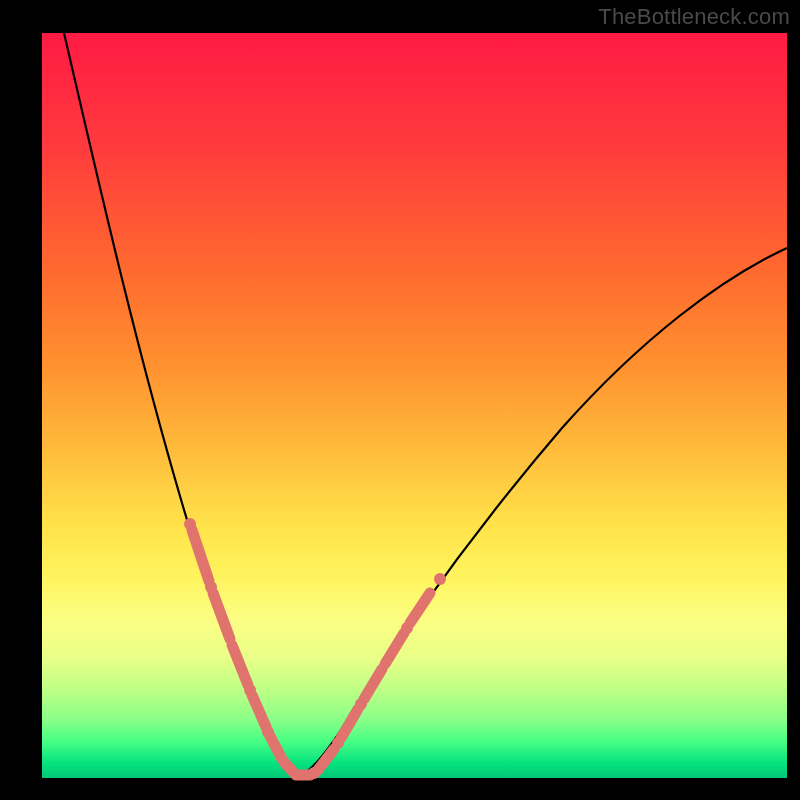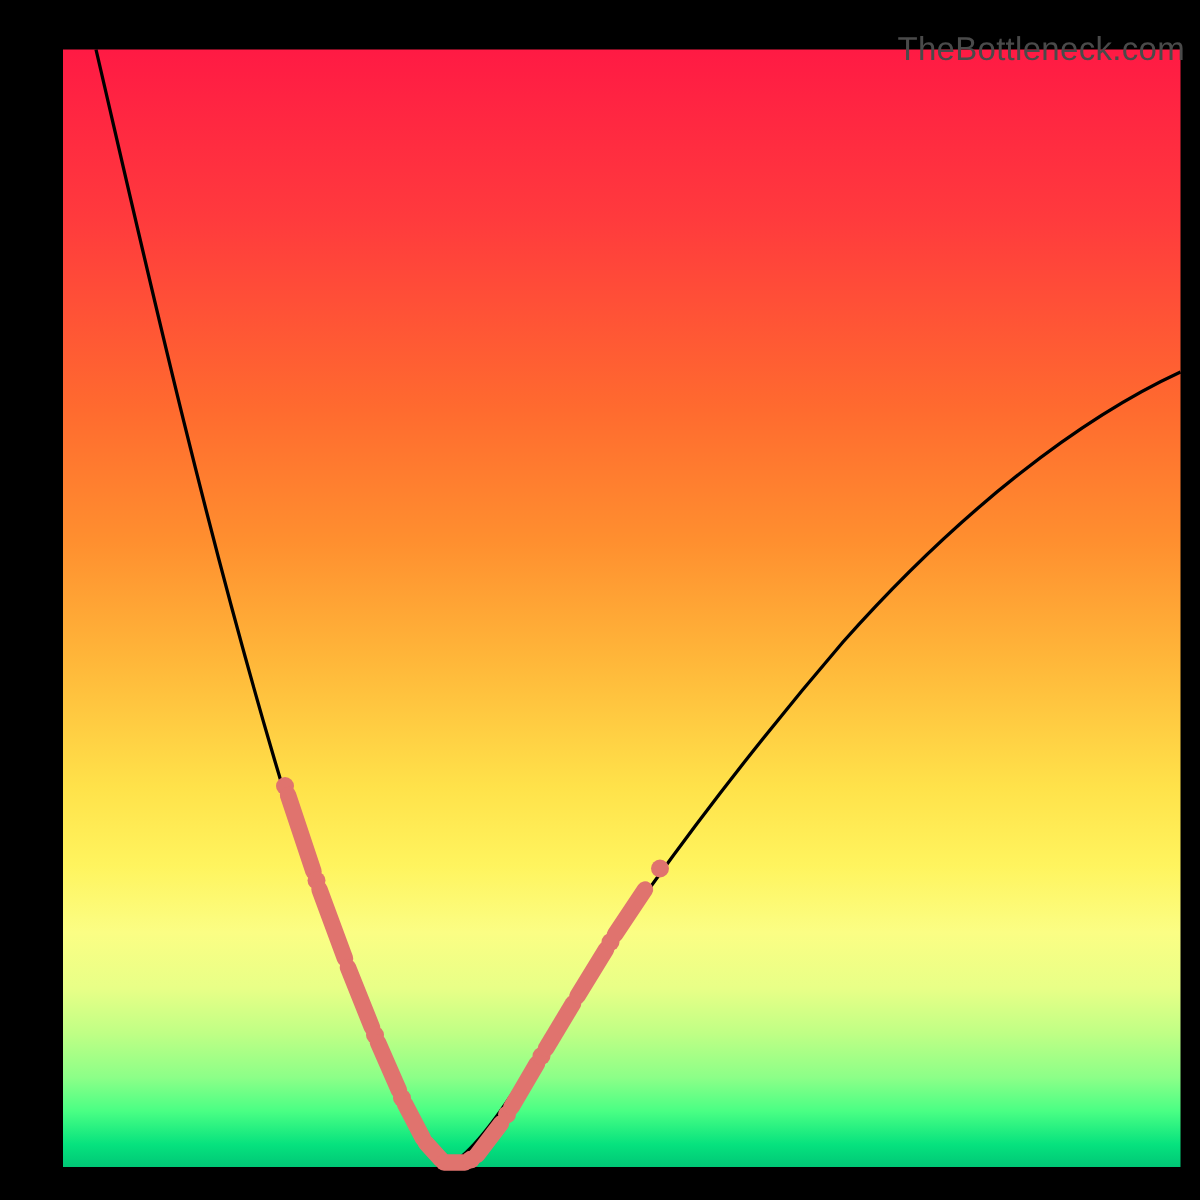--- a/index.html
+++ b/index.html
@@ -37,21 +37,21 @@
       #e8ff87 84%,
       #c0ff85 88%,
       #8cff88 92%,
       #4aff84 95%,
       #06e27e 98%,
       #00c776 100%
     );
   }
   .watermark {
     position: absolute;
-    top: 20px;
+    top: 4px;
     right: 10px;
     color: #4a4a4a;
     font-size: 22px;
     font-weight: 400;
     letter-spacing: 0.2px;
     user-select: none;
   }
   svg.overlay {
     position: absolute;
     left: 42px;

